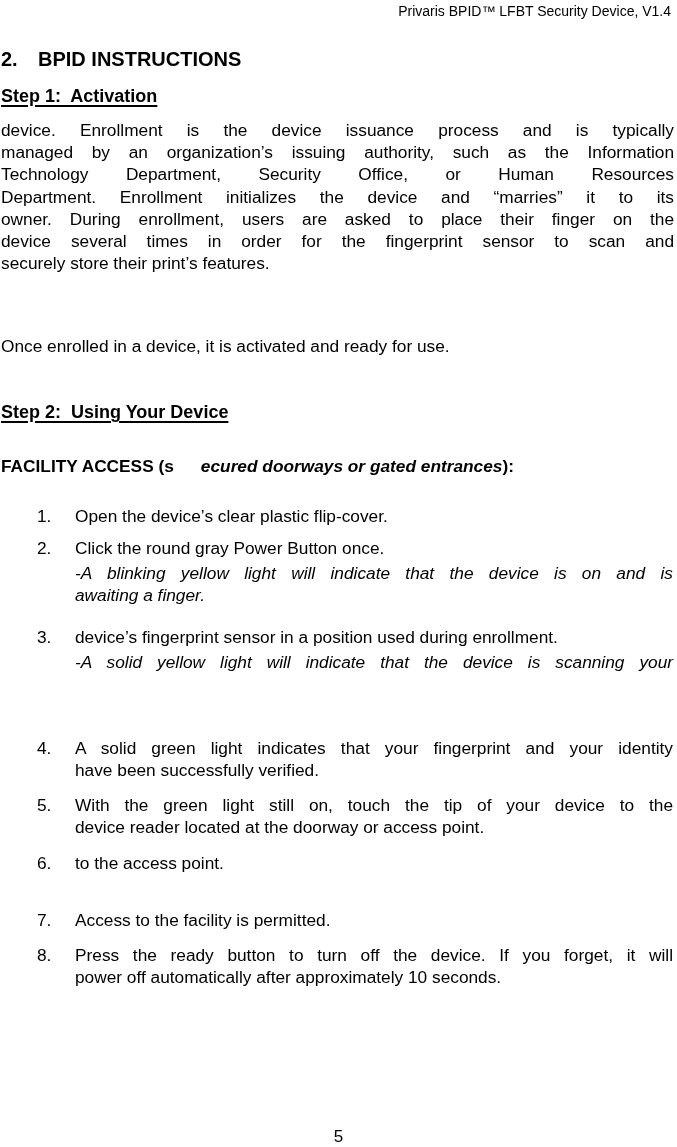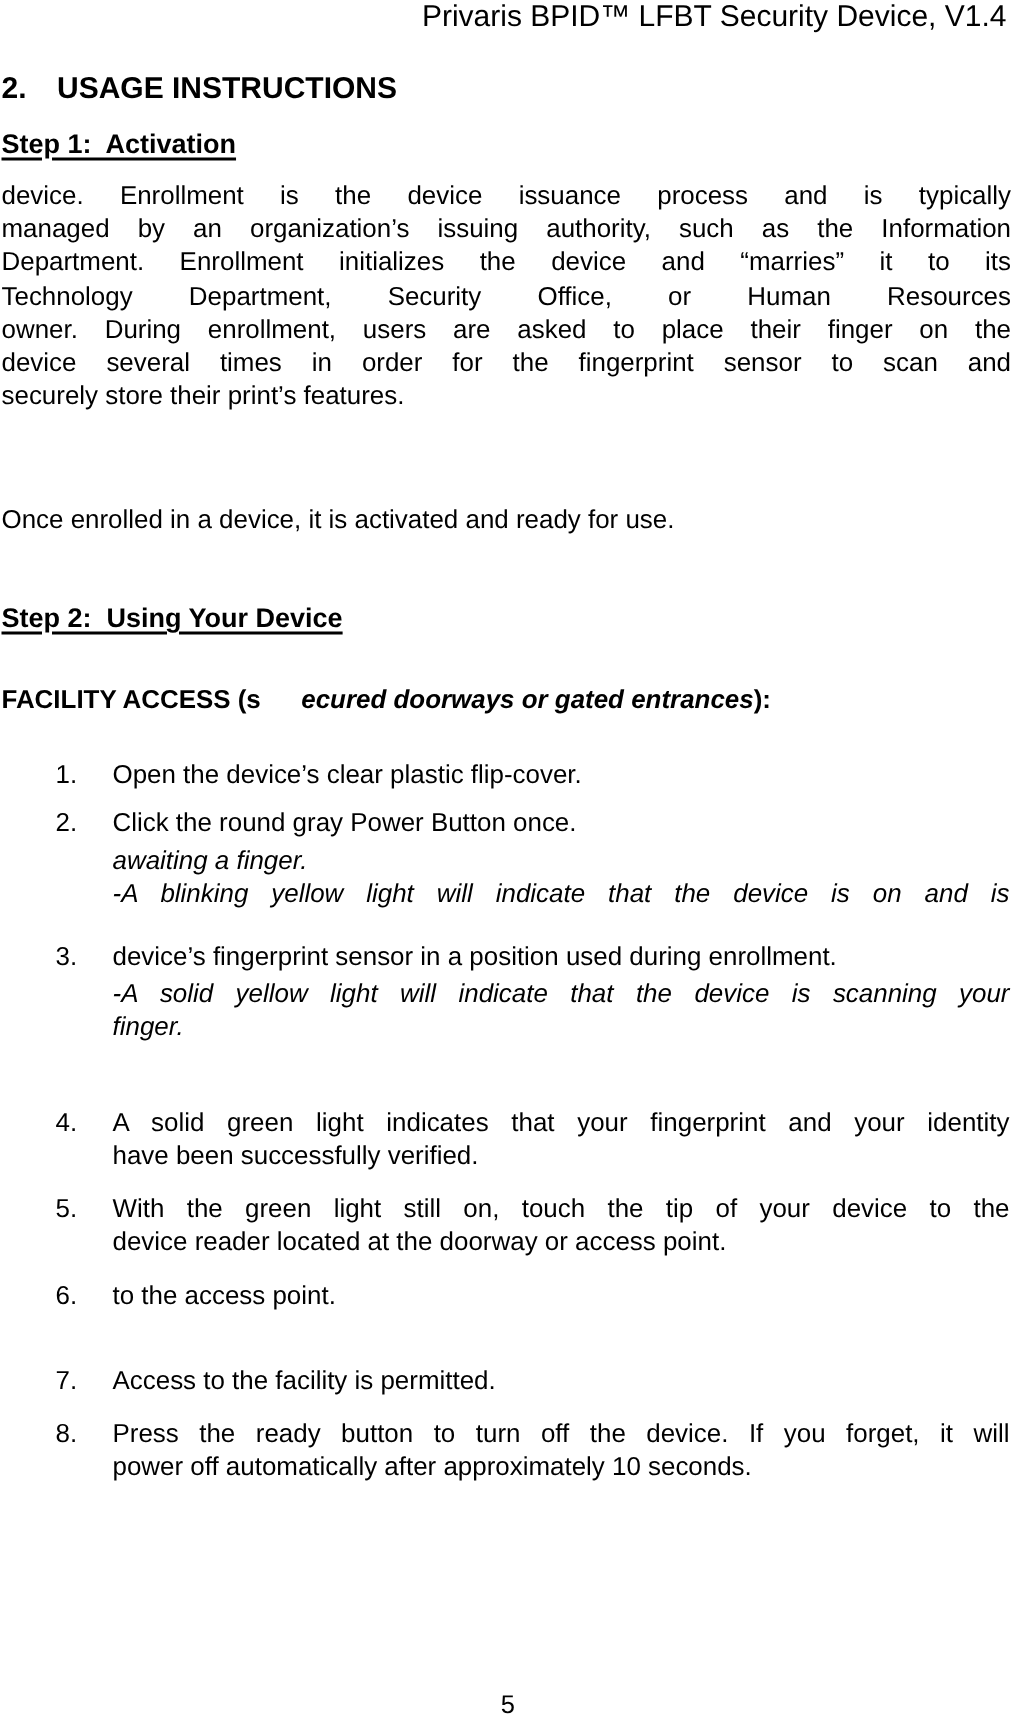--- a/index.html
+++ b/index.html
@@ -12,21 +12,21 @@
       height: 1147px;
       position: relative;
       overflow: hidden;
       font-family: "Liberation Sans", sans-serif;
       color: #000000;
     }
     .abs { position: absolute; }
     .header {
       right: 6px;
       top: 1px;
-      font-size: 20px;
+      font-size: 14px;
       line-height: 20px;
       white-space: nowrap;
     }
     .section-title {
       left: 1px;
       top: 47px;
       font-size: 20px;
       font-weight: bold;
       line-height: 24px;
       white-space: nowrap;
@@ -112,30 +112,30 @@
       font-size: 17px;
       line-height: 20px;
     }
   </style>
 </head>
 <body>
 
 <div class="abs header">Privaris BPID™ LFBT Security Device, V1.4</div>
 
 <div class="abs section-title">
-  <span class="num">2.</span><span>USAGE INSTRUCTIONS</span>
+  <span class="num">2.</span><span>BPID INSTRUCTIONS</span>
 </div>
 
 <div class="abs step-heading" style="top:85px;">Step 1:  Activation</div>
 
 <div class="abs para" style="top:119px;">
   <span class="line">device.  Enrollment is the device issuance process and is typically</span>
   <span class="line">managed by an organization’s issuing authority, such as the Information</span>
+  <span class="line">Technology Department, Security Office, or Human Resources</span>
   <span class="line">Department.  Enrollment initializes the device and “marries” it to its</span>
-  <span class="line">Technology Department, Security Office, or Human Resources</span>
   <span class="line">owner.  During enrollment, users are asked to place their finger on the</span>
   <span class="line">device several times in order for the fingerprint sensor to scan and</span>
   <span class="line last">securely store their print’s features.</span>
 </div>
 
 <div class="abs para" style="top:335px;">
   <span class="line last">Once enrolled in a device, it is activated and ready for use.</span>
 </div>
 
 <div class="abs step-heading" style="top:401px;">Step 2:  Using Your Device</div>
@@ -151,33 +151,32 @@
     <div class="body">
       <span class="line last">Open the device’s clear plastic flip-cover.</span>
     </div>
   </div>
 
   <div class="item" style="top:537px;">
     <span class="num">2.</span>
     <div class="body">
       <span class="line last"><span>Click the round gray Power Button </span><b class="once">once</b><span>.</span></span>
       <span class="note">
+        <span class="line">-A blinking yellow light will indicate that the device is on and is</span>
         <span class="line last">awaiting a finger.</span>
-        <span class="line">-A blinking yellow light will indicate that the device is on and is</span>
       </span>
     </div>
   </div>
 
   <div class="item" style="top:626px;">
     <span class="num">3.</span>
     <div class="body">
       <span class="line last">device’s fingerprint sensor in a position used during enrollment.</span>
       <span class="note">
         <span class="line">-A solid yellow light will indicate that the device is scanning your</span>
-        <span class="line last">finger.</span>
       </span>
     </div>
   </div>
 
   <div class="item" style="top:737px;">
     <span class="num">4.</span>
     <div class="body">
       <span class="line">A solid green light indicates that your fingerprint and your identity</span>
       <span class="line last">have been successfully verified.</span>
     </div>

